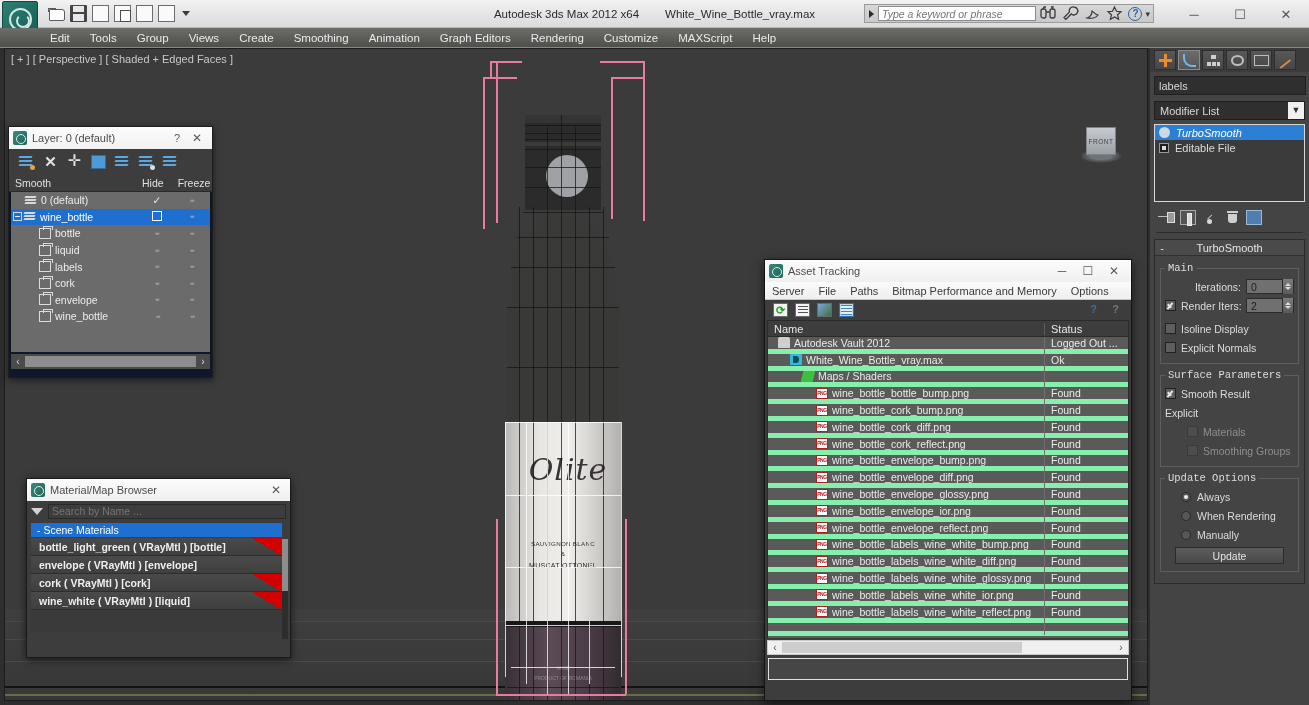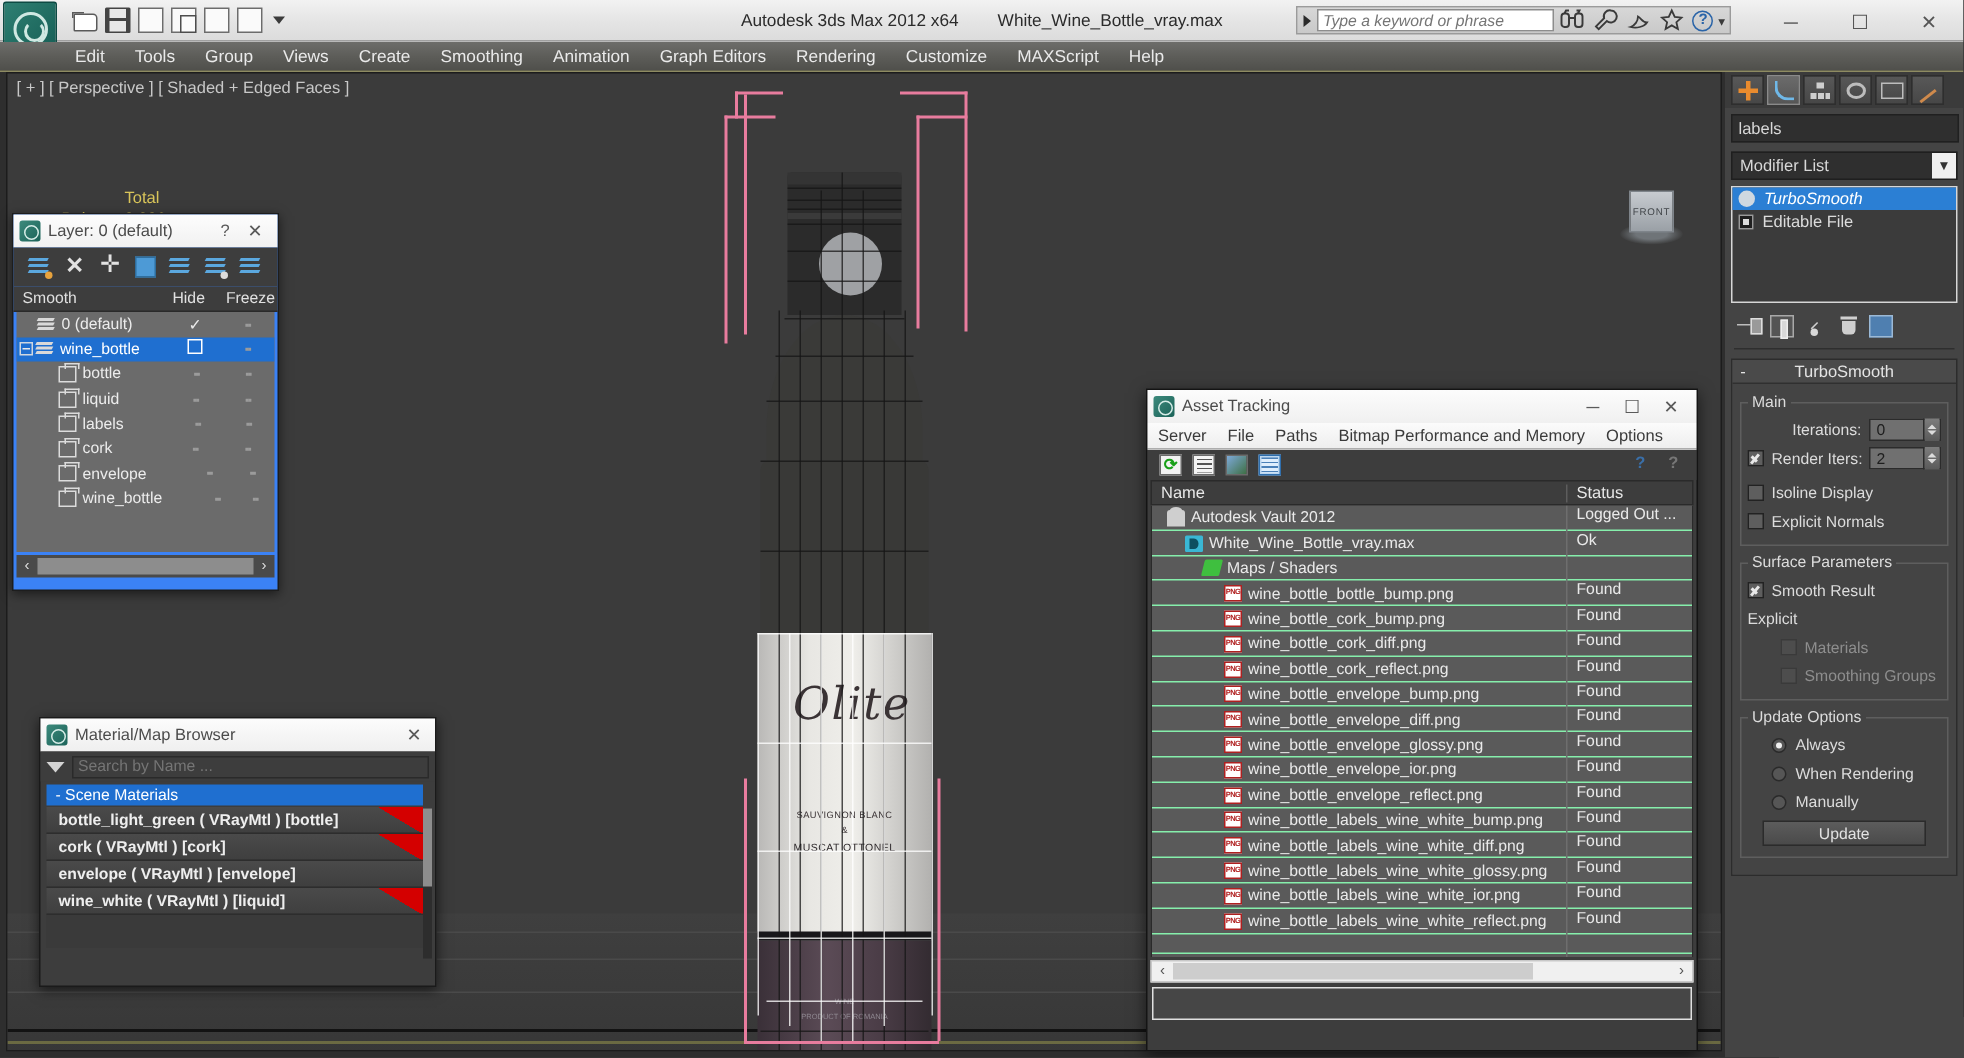--- a/index.html
+++ b/index.html
@@ -128,22 +128,22 @@
   
   .brk{ position:absolute; background:#e87c9e; }
   
   #viewcube{ position:absolute; left:1075px; top:78px; width:42px; height:40px;}
   #viewcube .cube{ position:absolute; left:6px; top:0; width:30px;height:28px;
     background:linear-gradient(to bottom,#c7cbd0,#9aa0a6); border:1px solid #7e848a;
     color:#42464a; font-size:6.5px; text-align:center; line-height:28px; letter-spacing:.5px;}
   #viewcube .ring{ position:absolute; left:0; top:22px; width:42px;height:14px;border-radius:50%;
     background:radial-gradient(ellipse at center,#6f7478 35%,rgba(60,63,66,0) 72%);}
   
-  #layerdlg{ position:absolute; left:8px; top:142px; width:178px; height:252px;
-    background:#3b82f6; border:1px solid #1d1d1d; box-shadow:0 2px 7px rgba(0,0,0,.55);}
+  #layerdlg{ position:absolute; left:8px; top:126px; width:205px; height:252px;
+    background:#0f172a; border:1px solid #1d1d1d; box-shadow:0 2px 7px rgba(0,0,0,.55);}
   #layerdlg .dtitle{ height:22px; background:linear-gradient(to bottom,#fdfdfd,#f1f1f1);
     display:flex; align-items:center; padding:0 4px; color:#4b4b4b; font-size:11px;}
   #layerdlg .dtitle .ico{ width:14px;height:14px;border-radius:2px;background:linear-gradient(135deg,#3d8a7c,#1c6359);margin-right:5px;position:relative;}
   #layerdlg .dtitle .ico:after{content:"";position:absolute;left:3px;top:3px;width:8px;height:8px;border-radius:50%;border:1.4px solid #d6ecE7;}
   #layerdlg .dtitle .sp{flex:1;}
   #layerdlg .dtitle .q{ width:18px;text-align:center;color:#5a5a5a;}
   #layerdlg .dtitle .x{ width:22px;text-align:center;color:#5a5a5a;font-size:12px;}
   #layertools{ height:26px; background:#3d3d3d; display:flex; align-items:center; gap:9px; padding:0 10px;}
   .ltool{ width:15px;height:14px; position:relative; }
   .ltool .stack{position:absolute;left:0;top:1px;width:13px;height:11px;}
@@ -217,21 +217,21 @@
   .atool.grid{ background:#bcd7f0; border:1.5px solid #2f6fae;}
   .atool.grid:after{content:"";position:absolute;left:1px;top:1px;right:1px;bottom:1px;
     background:repeating-linear-gradient(to bottom,#4a80b8 0,#4a80b8 1px,#dfeefc 1px,#dfeefc 3px);}
   #assettools .sp{flex:1;}
   .ahelp{ width:15px;height:14px; color:#3a6fa8; font-size:11px; text-align:center; font-weight:bold;}
   #assethdr{ display:flex; height:17px; background:#3d3d3d; border:1px solid #2a2a2a;
     margin:0 2px; align-items:center; color:#e8e8e8; font-size:11px;}
   #assethdr .cn{ flex:1; padding-left:6px; border-right:1px solid #5d5d5d;}
   #assethdr .cs{ width:83px; padding-left:6px;}
   #assetrows{ margin:0 2px; background:#5a5a5a; height:301px; overflow:hidden; border-left:1px solid #2a2a2a;border-right:1px solid #2a2a2a;}
-  .arow{ display:flex; height:16.8px; align-items:flex-start; border-bottom:1px solid #86efac;
+  .arow{ display:flex; height:16.8px; align-items:center; border-bottom:5px solid #86efac;
     font-size:10.5px; color:#eaeaea;}
   .arow .an{ flex:1; display:flex; align-items:center; overflow:hidden; border-right:1px solid #6e6e6e; height:16.8px;}
   .arow .as{ width:83px; padding-left:6px;}
   .aicon{ width:12px;height:11px; margin-right:4px; flex:0 0 12px; position:relative;}
   .aicon.vault{ background:#cfcfcf; border-radius:2px 2px 0 0;}
   .aicon.vault:after{content:"";position:absolute;left:2px;top:-2px;width:8px;height:4px;border-radius:50% 50% 0 0;background:#cfcfcf;}
   .aicon.max{ background:#3ab7d4; border-radius:1px;}
   .aicon.max:after{content:"";position:absolute;left:3px;top:2px;width:6px;height:7px;background:#0d4f60;border-radius:0 50% 50% 0;}
   .aicon.maps{ background:#3fbf3f; transform:skewX(-14deg); border-radius:1px;}
   .aicon.png{ background:#fff; border:1px solid #b02020; }
@@ -283,21 +283,21 @@
   .mtool.trash:before{content:"";position:absolute;left:4px;top:4px;width:9px;height:9px;border-radius:0 0 3px 3px;background:#cfcfcf;}
   .mtool.trash:after{content:"";position:absolute;left:3px;top:1px;width:11px;height:2px;background:#cfcfcf;}
   .mtool.cfg{ background:#4f7fb0; border:1px solid #9bb9d6;}
   #rollup{ margin:6px 4px 0 4px; border:1px solid #2c2c2c;}
   .rtitle{ height:16px; background:#4a4a4a; display:flex; align-items:center;
     font-size:11px; color:#e4e4e4; border-bottom:1px solid #303030;}
   .rtitle .mn{ width:14px; text-align:center;}
   .rtitle .tt{ flex:1; text-align:center; padding-right:14px;}
   .rbody{ background:#444; padding:4px 5px 6px 5px;}
   fieldset{ border:1px solid #5e5e5e; margin:2px 0 5px 0; padding:2px 4px 5px 4px;}
-  legend{ font-size:10.5px; color:#dcdcdc; padding:0 3px;}
+  legend{ font-size:10.5px; color:#dcdcdc; padding:0 3px;font-family:Liberation Mono, monospace;}
   .frow{ display:flex; align-items:center; height:17px; font-size:10.5px; color:#dcdcdc; margin:2px 0;}
   .frow .sp{flex:1;}
   .spin{ width:48px; height:15px; background:#707070; border:1px solid #2b2b2b; display:flex; align-items:center;}
   .spin span{ flex:1; padding-left:4px; color:#1d1d1d; font-size:10.5px;}
   .spin .ud{ width:11px; height:15px; background:linear-gradient(to bottom,#7d7d7d,#5a5a5a); border-left:1px solid #2b2b2b;
      display:flex; flex-direction:column; justify-content:center; align-items:center; }
   .spin .ud i{ width:0;height:0;border-left:3px solid transparent;border-right:3px solid transparent;}
   .spin .ud i.up{ border-bottom:3px solid #dcdcdc; margin-bottom:1px;}
   .spin .ud i.dn{ border-top:3px solid #dcdcdc;}
   .cbox{ width:11px;height:11px; border:1px solid #222; background:#5e5e5e; margin-right:5px; position:relative; flex:0 0 11px;}
@@ -625,25 +625,25 @@
     <div class="tri"></div>
     <input placeholder="Search by Name ..." style="">
   </div>
   <div id="matgroup">- Scene Materials</div>
   <div id="matlist">
     <div class="mrow">
       <span>bottle_light_green  ( VRayMtl )  [bottle]</span>
       <div class="swatch"></div>
     </div>
     <div class="mrow">
+      <span>envelope  ( VRayMtl )  [envelope]</span>
+    </div>
+    <div class="mrow">
       <span>cork  ( VRayMtl )  [cork]</span>
       <div class="swatch"></div>
-    </div>
-    <div class="mrow">
-      <span>envelope  ( VRayMtl )  [envelope]</span>
     </div>
     <div class="mrow">
       <span>wine_white  ( VRayMtl )  [liquid]</span>
       <div class="swatch"></div>
     </div>
     <div style="height:22px;background:#3a3a3a"></div>
   </div>
   <div id="matscrollv">
     <div class="th"></div>
   </div>

